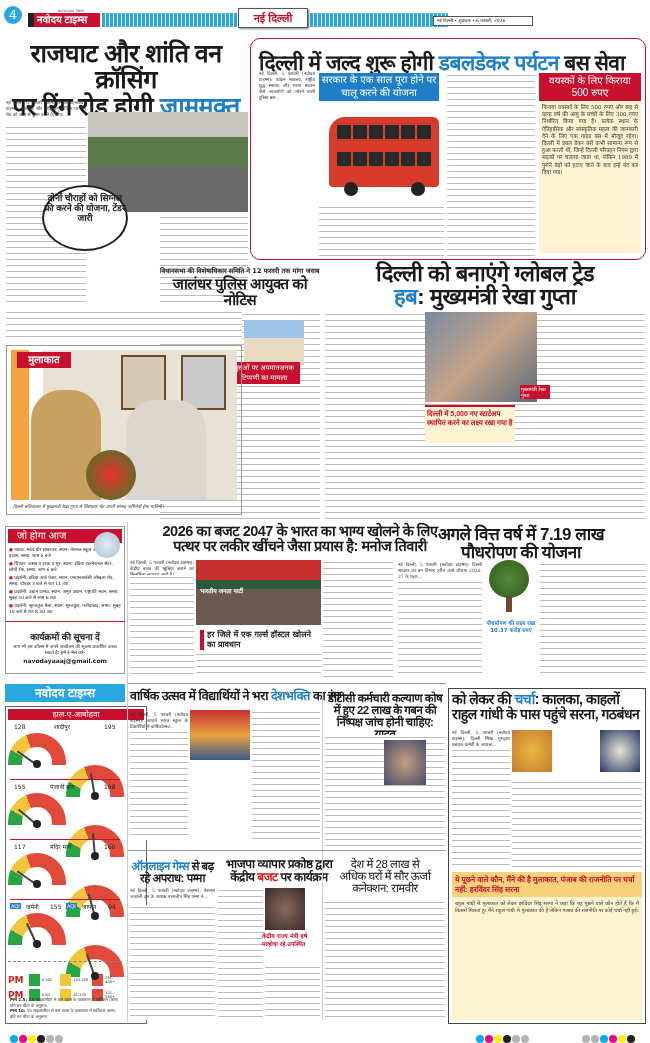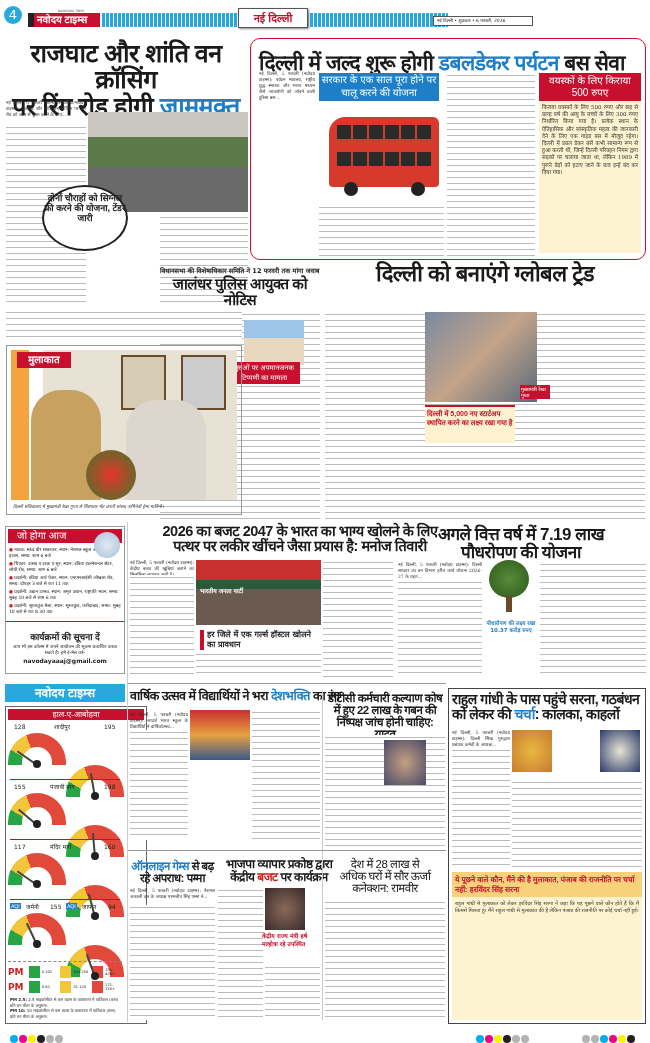--- a/index.html
+++ b/index.html
@@ -65,20 +65,21 @@
 <div class="abs hl" style="left:160px;top:276px;width:160px;font-size:15px;text-align:center">
   <div>जालंधर पुलिस आयुक्त को नोटिस</div>
 </div>
 <div class="abs lines" style="left:160px;top:312px;width:160px;height:210px"></div>
 <div class="abs photo" style="left:244px;top:320px;width:60px;height:45px;background:linear-gradient(#9ec5e8 0 40%,#e8d8c0 40%)"></div>
 <div class="abs" style="left:228px;top:362px;width:72px;height:22px;background:#c8102e;color:#fff;font-size:7px;text-align:center;line-height:10px;padding-top:1px;font-family:'Liberation Sans',sans-serif">गुरुओं पर अपमानजनक टिप्पणी का मामला</div>
 <div class="abs body-text" style="left:160px;top:312px;width:80px;height:10px">नई दिल्ली, 5 फरवरी (नवोदय टाइम्स): दिल्ली विधानसभा ने नेता प्रतिपक्ष आतिशी की सिख गुरुओं पर टिप्पणी...</div>
 
 <div class="abs hl" style="left:325px;top:262px;width:320px;font-size:22px;text-align:center">
   <div>दिल्ली को बनाएंगे ग्लोबल ट्रेड</div>
+  <div><span class="blue">हब</span><span>: मुख्यमंत्री रेखा गुप्ता</span></div>
 </div>
 <div class="abs lines" style="left:325px;top:312px;width:320px;height:210px"></div>
 <div class="abs photo" style="left:425px;top:312px;width:112px;height:90px;background:linear-gradient(135deg,#7a8aa0,#c4a48a,#5a6a7a)"></div>
 <div class="abs" style="left:425px;top:405px;width:90px;height:38px;background:#fdf3d0;border-top:2px solid #c8102e;font-size:7px;line-height:9px;padding:2px;font-weight:bold;color:#c8102e;font-family:'Liberation Sans',sans-serif">दिल्ली में 5,000 नए स्टार्टअप स्थापित करने का लक्ष्य रखा गया है</div>
 <div class="abs" style="left:520px;top:385px;width:30px;font-size:5px;background:#c8102e;color:#fff;padding:1px">मुख्यमंत्री रेखा गुप्ता</div>
 
 <div class="abs" style="left:6px;top:345px;width:236px;height:170px;border:1px solid #999">
   <div class="abs" style="left:4px;top:4px;width:226px;height:150px;background:linear-gradient(90deg,#f4a340 0 8%,#fff 8% 14%,#e8e2d4 14% 100%)">
     <div style="position:absolute;left:110px;top:5px;width:45px;height:55px;background:#d6cbb4;border:2px solid #6b4a2a"></div>
     <div style="position:absolute;left:170px;top:5px;width:45px;height:55px;background:#ccc;border:2px solid #6b4a2a"></div>
@@ -165,21 +166,21 @@
     <div class="abs gauge" style="left:2px;top:10px">
         <div class="needle" style="transform:rotate(-25deg)"></div>
         <div class="hub"></div>
       </div>
     <div class="abs gauge" style="left:60px;top:10px">
         <div class="needle" style="transform:rotate(-20deg)"></div>
         <div class="hub"></div>
       </div>
   </div>
 
-  <div class="abs" style="left:2px;top:254px;width:114px;height:34px;border-top:1px dashed #888;padding-top:2px">
+  <div class="abs" style="left:2px;top:254px;width:114px;height:34px;border-top:1px dashed #888;padding-top:10px">
     <div style="display:flex;align-items:center;height:15px;gap:2px">
       <span class="red" style="font-size:9px;font-weight:bold;width:20px">PM</span>
       <span style="width:12px;height:12px;background:#27a544"></span>
         <span style="font-size:3.5px;width:18px">0-100</span>
       <span style="width:12px;height:12px;background:#f3c53a"></span>
         <span style="font-size:3.5px;width:18px">101-250</span>
       <span style="width:12px;height:12px;background:#e14a3a"></span>
         <span style="font-size:3.5px;width:18px">251-430+</span>
     </div>
     <div style="display:flex;align-items:center;height:15px;gap:2px">
@@ -256,22 +257,22 @@
 
 <div class="abs hl" style="left:325px;top:858px;width:120px;font-size:11.5px;text-align:center;font-weight:normal">
   <div>देश में 28 लाख से</div>
   <div>अधिक घरों में सौर ऊर्जा</div>
   <div>कनेक्शन: रामवीर</div>
 </div>
 <div class="abs lines" style="left:325px;top:900px;width:120px;height:120px"></div>
 
 <div class="abs" style="left:448px;top:688px;width:198px;height:336px;border:1px solid #444"></div>
 <div class="abs hl" style="left:452px;top:692px;width:192px;font-size:14px">
+  <div><span>को लेकर की </span><span class="blue">चर्चा</span><span>: कालका, काहलों</span></div>
   <div>राहुल गांधी के पास पहुंचे सरना, गठबंधन</div>
-  <div><span>को लेकर की </span><span class="blue">चर्चा</span><span>: कालका, काहलों</span></div>
 </div>
 <div class="abs body-text" style="left:452px;top:730px;width:58px;height:140px">नई दिल्ली, 5 फरवरी (नवोदय टाइम्स): दिल्ली सिख गुरुद्वारा प्रबंधक कमेटी के अध्यक्ष...</div>
 <div class="abs lines" style="left:452px;top:748px;width:58px;height:120px"></div>
 <div class="abs photo" style="left:512px;top:730px;width:40px;height:42px;background:radial-gradient(#e8b840,#c87a30)"></div>
 <div class="abs photo" style="left:600px;top:730px;width:40px;height:42px;background:radial-gradient(#e8e4d4,#2a3a6a)"></div>
 <div class="abs lines" style="left:512px;top:780px;width:130px;height:88px"></div>
 <div class="abs" style="left:452px;top:872px;width:190px;height:148px;background:#fdf3d0">
   <div style="background:#f7d27a;font-size:7.5px;line-height:9.5px;font-weight:bold;color:#c8102e;padding:3px;font-family:'Liberation Sans',sans-serif">ये पूछने वाले कौन, मैंने की है मुलाकात, पंजाब की राजनीति पर चर्चा नहीं: हरविंदर सिंह सरना</div>
   <div class="body-text" style="padding:3px;font-size:5px;line-height:6.8px;height:120px">राहुल गांधी से मुलाकात को लेकर हरविंदर सिंह सरना ने कहा कि यह पूछने वाले कौन होते हैं कि मैं किससे मिलता हूं। मैंने राहुल गांधी से मुलाकात की है लेकिन पंजाब की राजनीति पर कोई चर्चा नहीं हुई।</div>
 </div>

